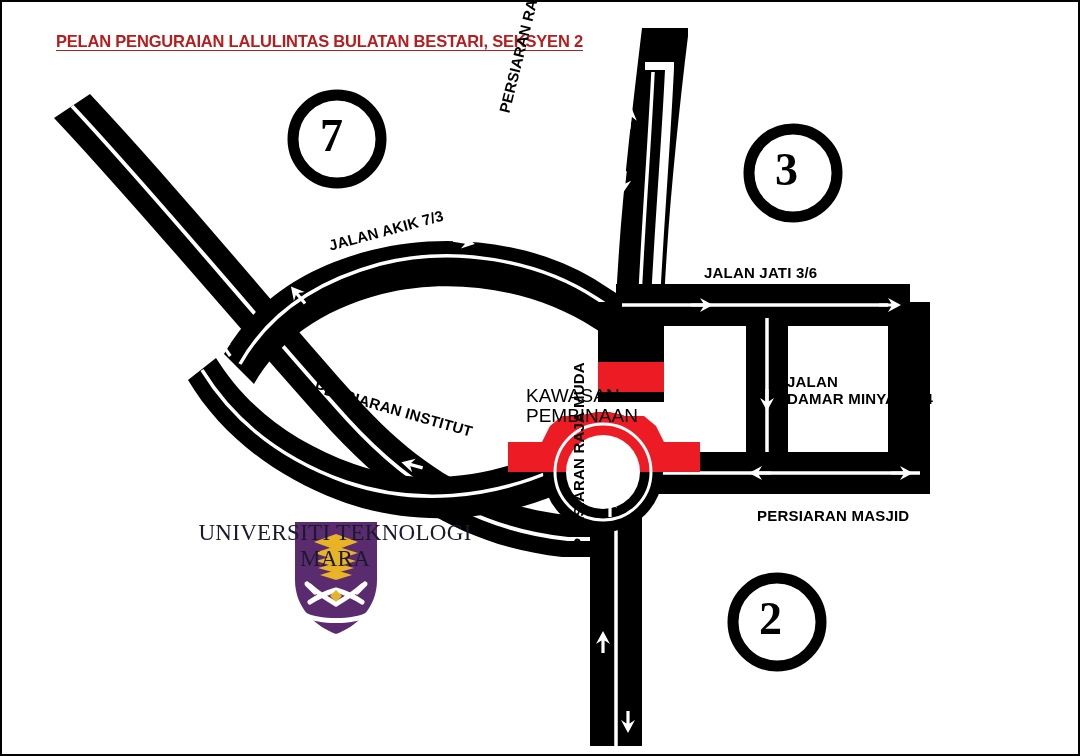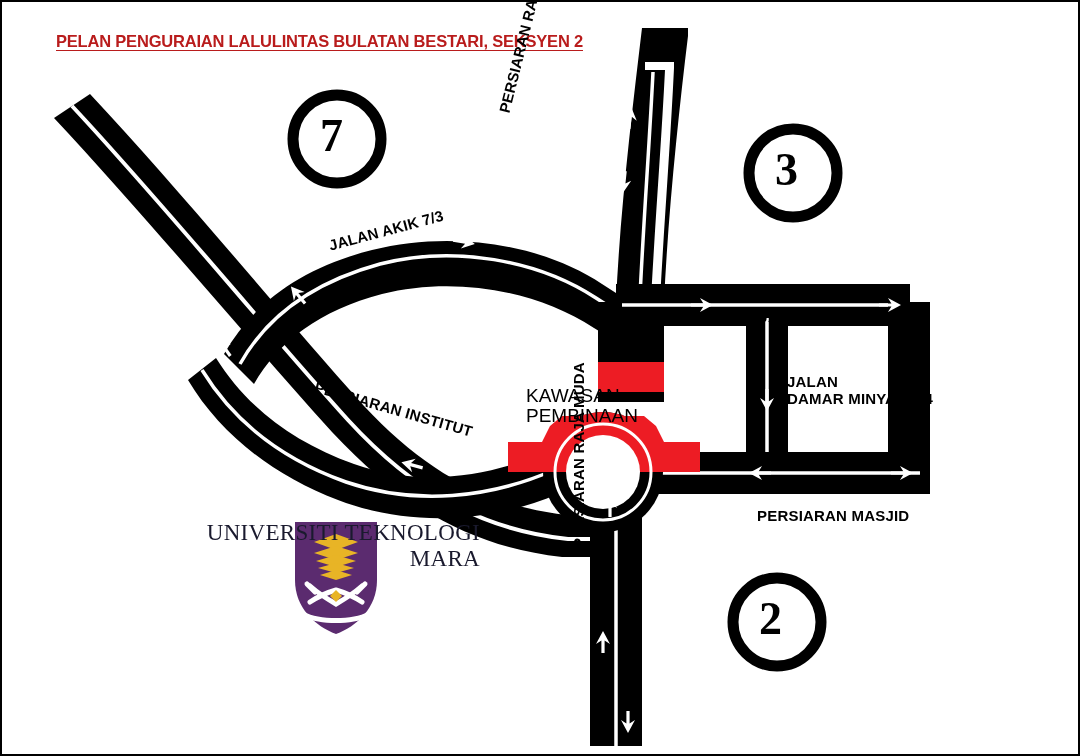--- a/index.html
+++ b/index.html
@@ -66,21 +66,21 @@
     font-size: 46px;
     font-weight: bold;
     color: #000;
     font-family: "Liberation Serif", serif;
   }
   #brand-block {
     position: absolute;
     left: 188px;
     top: 514px;
     width: 290px;
-    text-align: right;
+    text-align: center;
   }
   #brand-name {
     margin-top: 4px;
     font-family: "Liberation Serif", serif;
     font-size: 23px;
     color: #1a1a2e;
     letter-spacing: 0.3px;
     font-variant: small-caps;
   }
 </style>
@@ -233,21 +233,21 @@
   <div class="plan-title">PELAN PENGURAIAN LALULINTAS BULATAN BESTARI, SEKSYEN 2</div>
 
   <div class="marker-num" style="left:318px; top:107px;">7</div>
   <div class="marker-num" style="left:773px; top:141px;">3</div>
   <div class="marker-num" style="left:757px; top:590px;">2</div>
 
   <div class="road-label" style="left:502px; top:102px; transform: rotate(-76deg); transform-origin: left center;">PERSIARAN RAJA MUDA</div>
 
   <div class="road-label" style="left:327px; top:235px; transform: rotate(-15deg); transform-origin: left center;">JALAN AKIK 7/3</div>
 
-  <div class="road-label" style="left:702px; top:262px;margin-top:44px;">JALAN JATI 3/6</div>
+  <div class="road-label" style="left:702px; top:262px;">JALAN JATI 3/6</div>
 
   <div class="road-label two-line" style="left:785px; top:372px;">JALAN
 DAMAR MINYAK 3/4</div>
 
   <div class="road-label" style="left:313px; top:376px; transform: rotate(16deg); transform-origin: left center;">PERSIARAN INSTITUT</div>
 
   <div class="road-label" style="left:710px; top:505px;margin-left:45px;">PERSIARAN MASJID</div>
 
   <div class="road-label" style="left:568px; top:546px; transform: rotate(-90deg); transform-origin: left top;">PERSIARAN RAJA MUDA</div>
 

